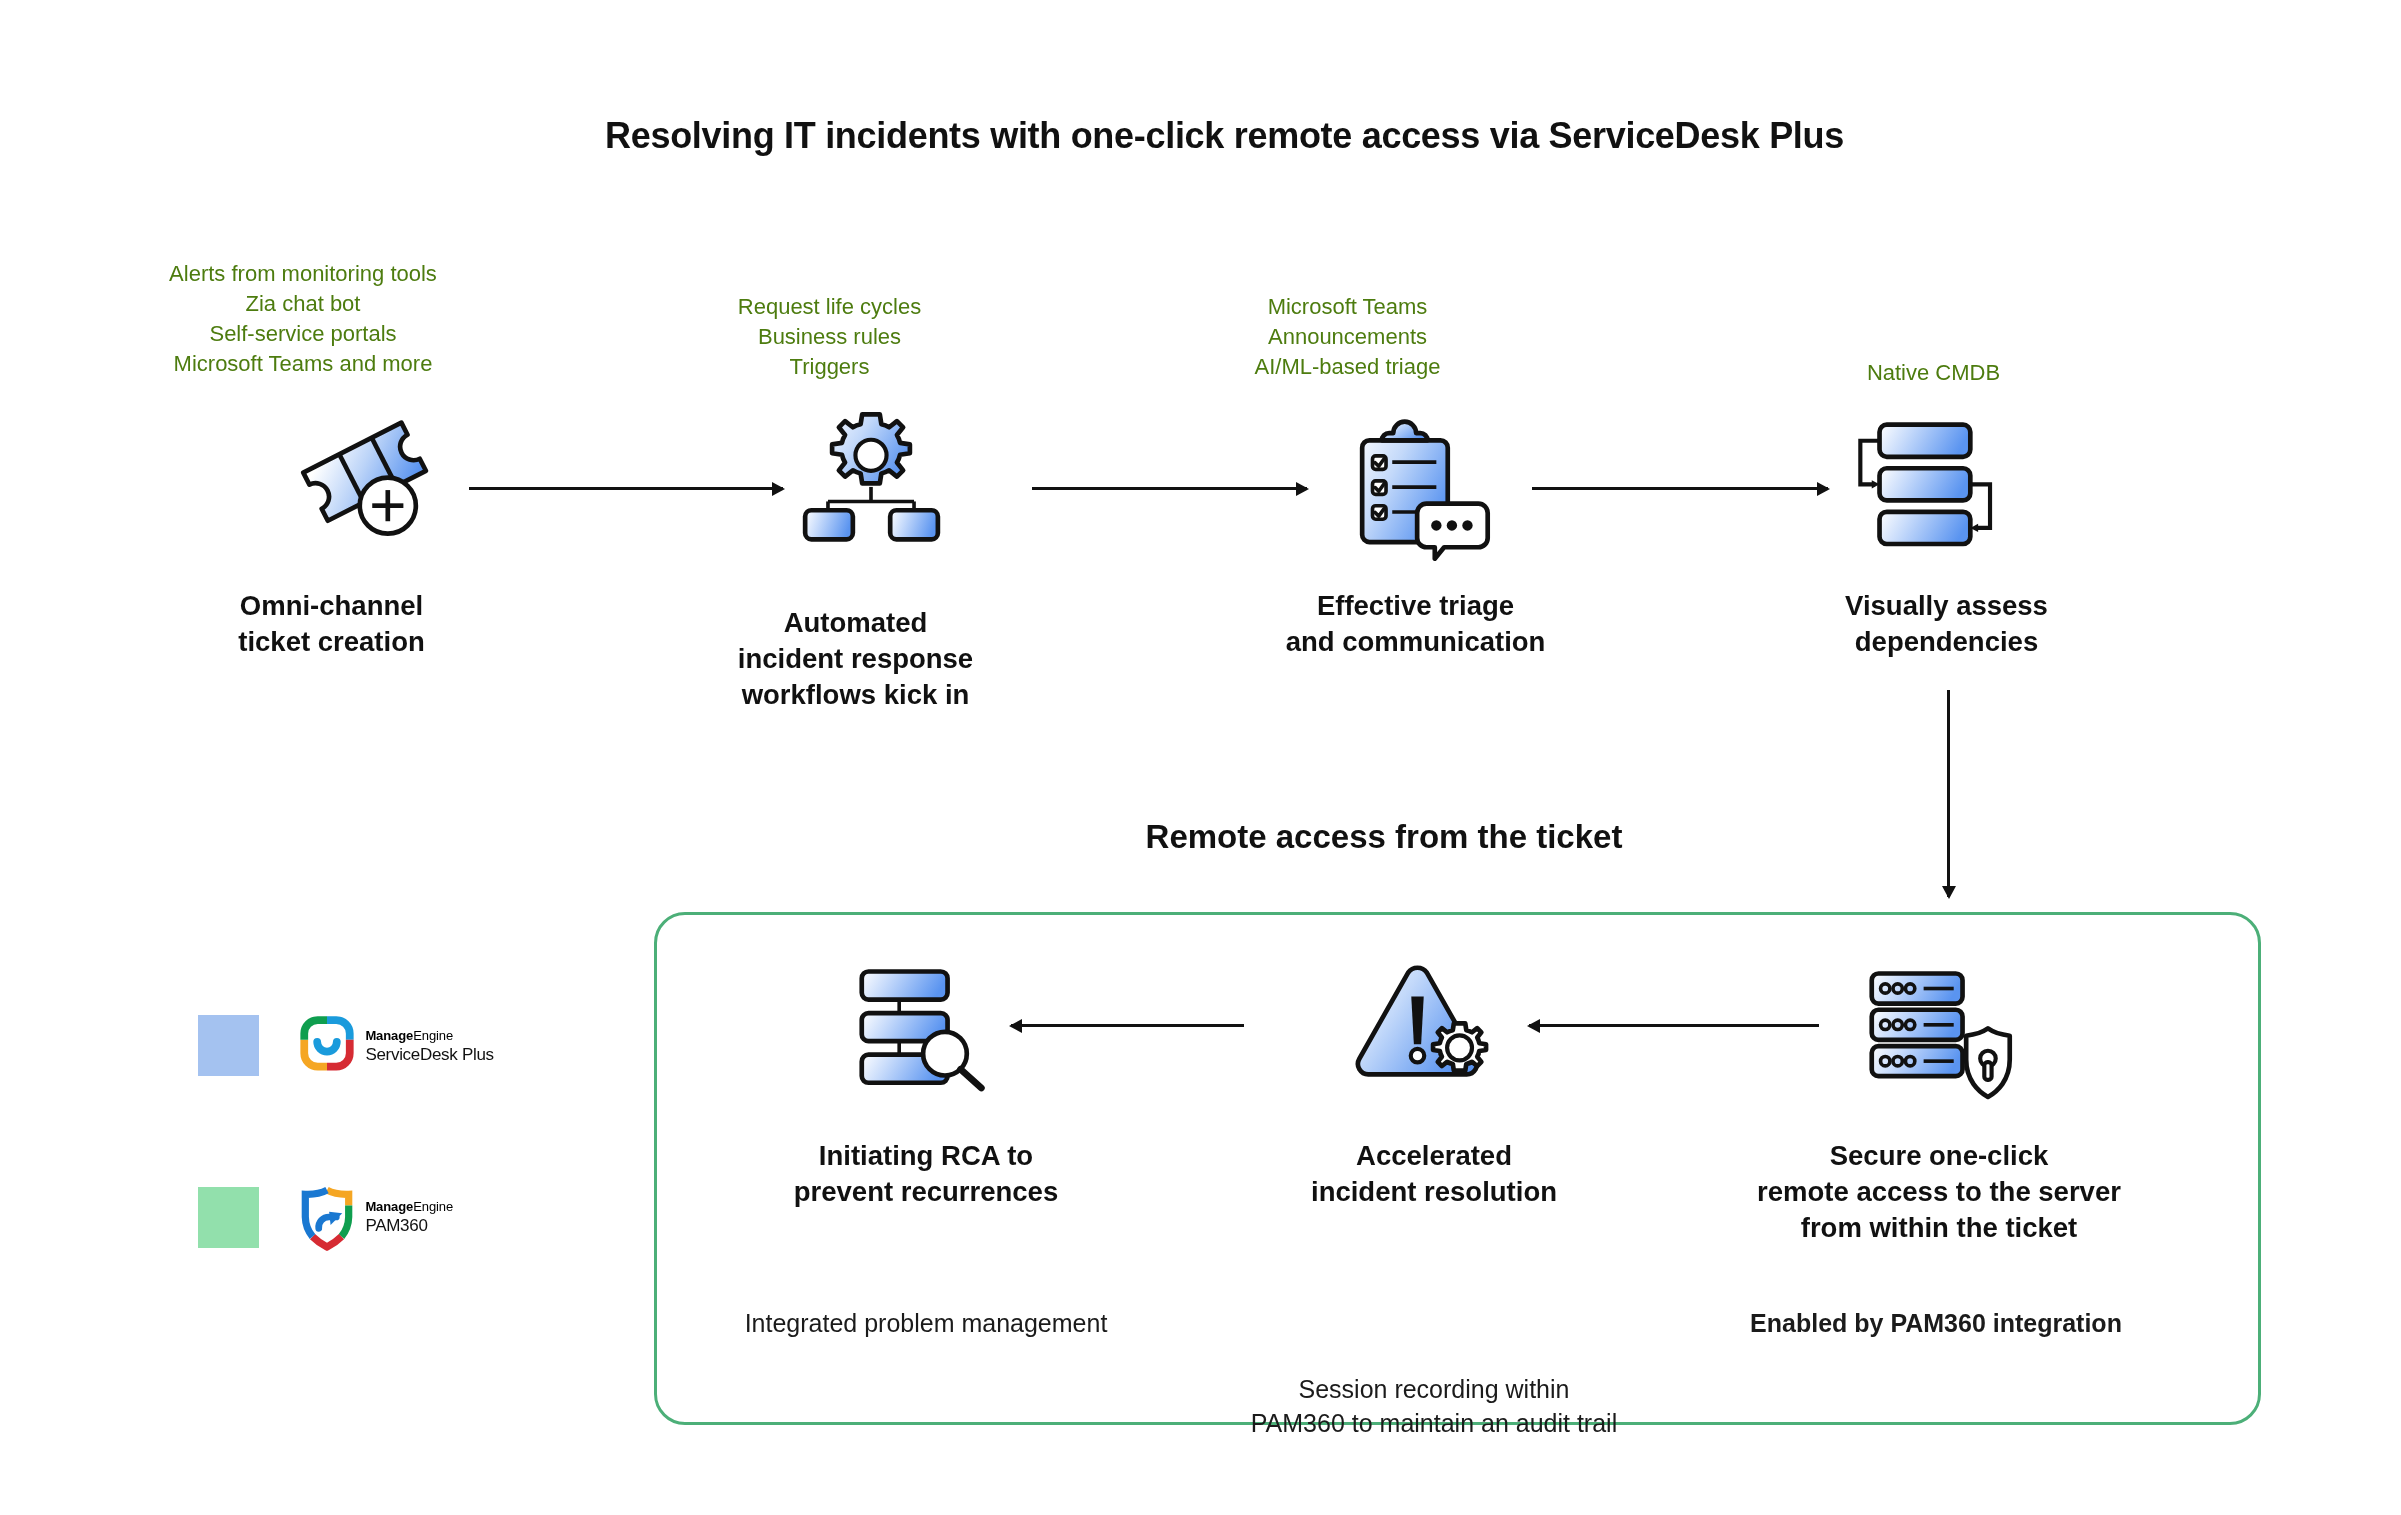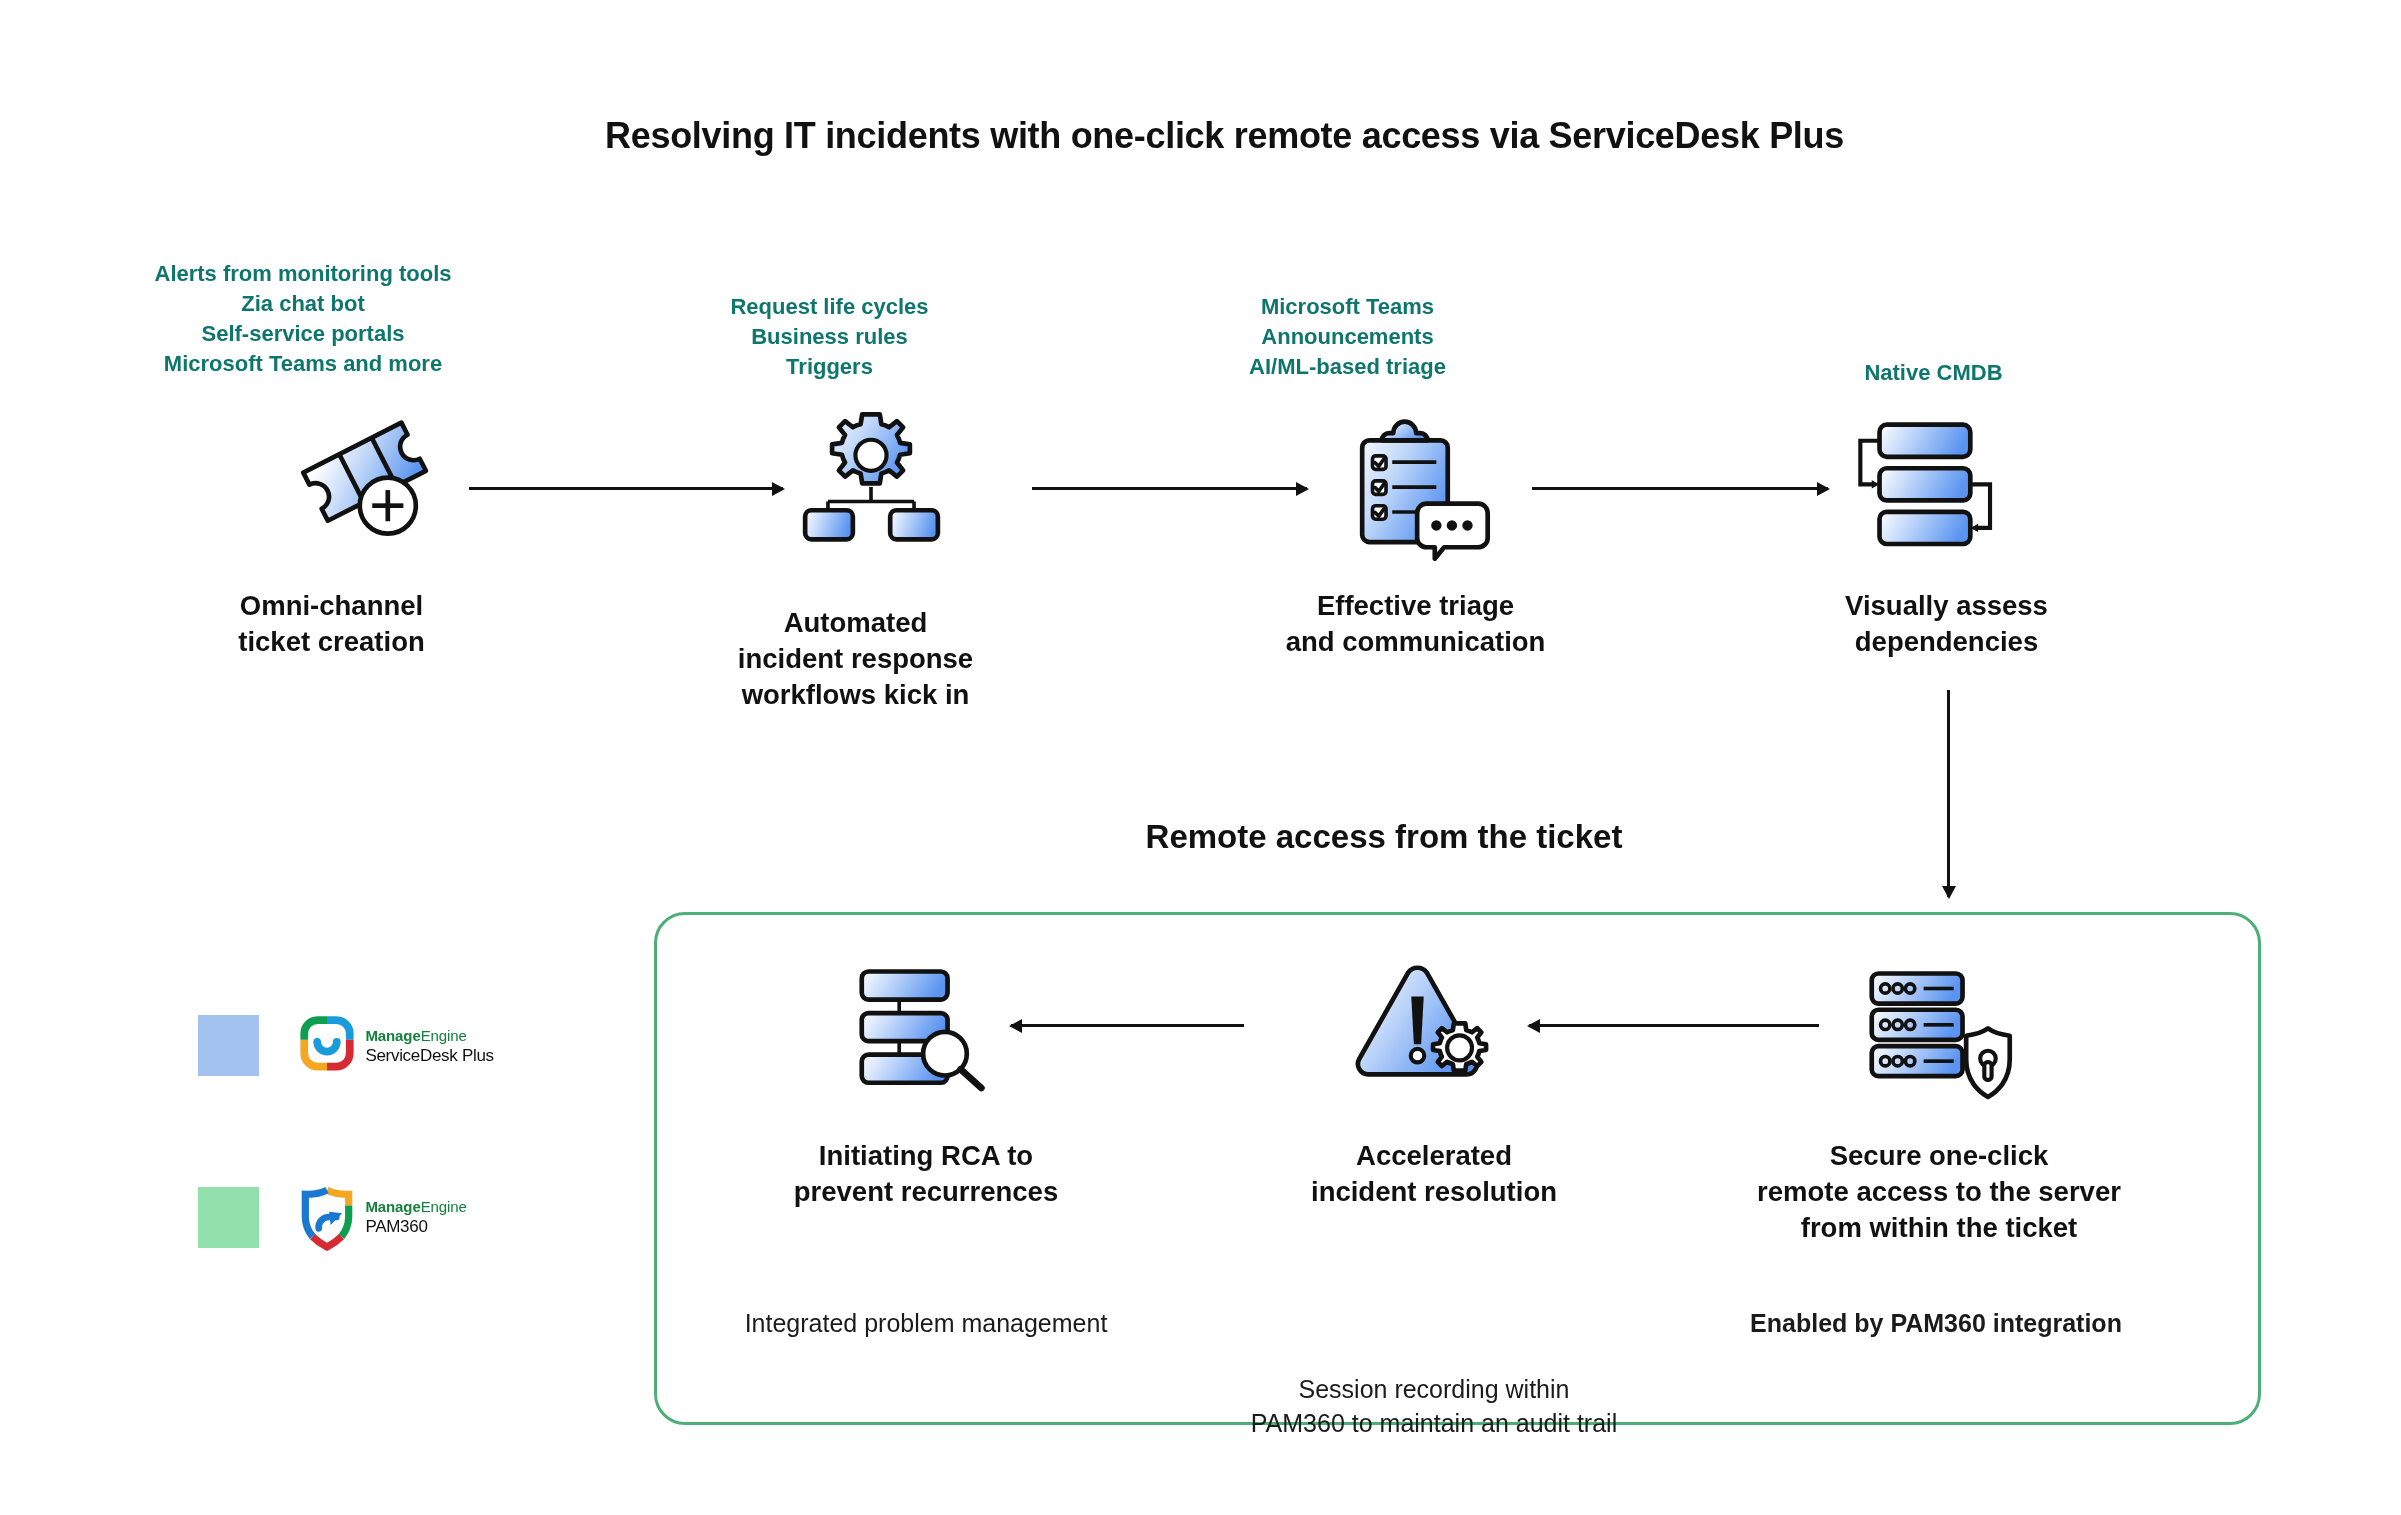--- a/index.html
+++ b/index.html
@@ -33,22 +33,22 @@
     font-weight: bold;
     color: #111111;
   }
 
   
   .cap {
     position: absolute;
     text-align: center;
     font-size: 22px;
     line-height: 1.36;
-    font-weight: 700;
-    color: #0f766e;
+    font-weight: 400;
+    color: #4d7c0f;
     white-space: pre-line;
   }
 
   
   .step-label {
     position: absolute;
     text-align: center;
     font-size: 27.5px;
     line-height: 1.30;
     font-weight: bold;
@@ -112,23 +112,23 @@
     background: transparent;
   }
 
   
   .legend-swatch {
     position: absolute;
     width: 61px; height: 61px;
   }
   .legend-logo { position: absolute; }
   .me-wordmark-top {
-    font-size: 15px;
+    font-size: 13px;
     line-height: 1;
-    color: #15803d;
+    color: #000000;
     letter-spacing: -0.1px;
   }
   .me-wordmark-top b { font-weight: bold; }
   .me-product {
     font-size: 17px;
     font-weight: normal;
     line-height: 1.05;
     color: #111111;
     letter-spacing: -0.3px;
     margin-top: 3.6px;

